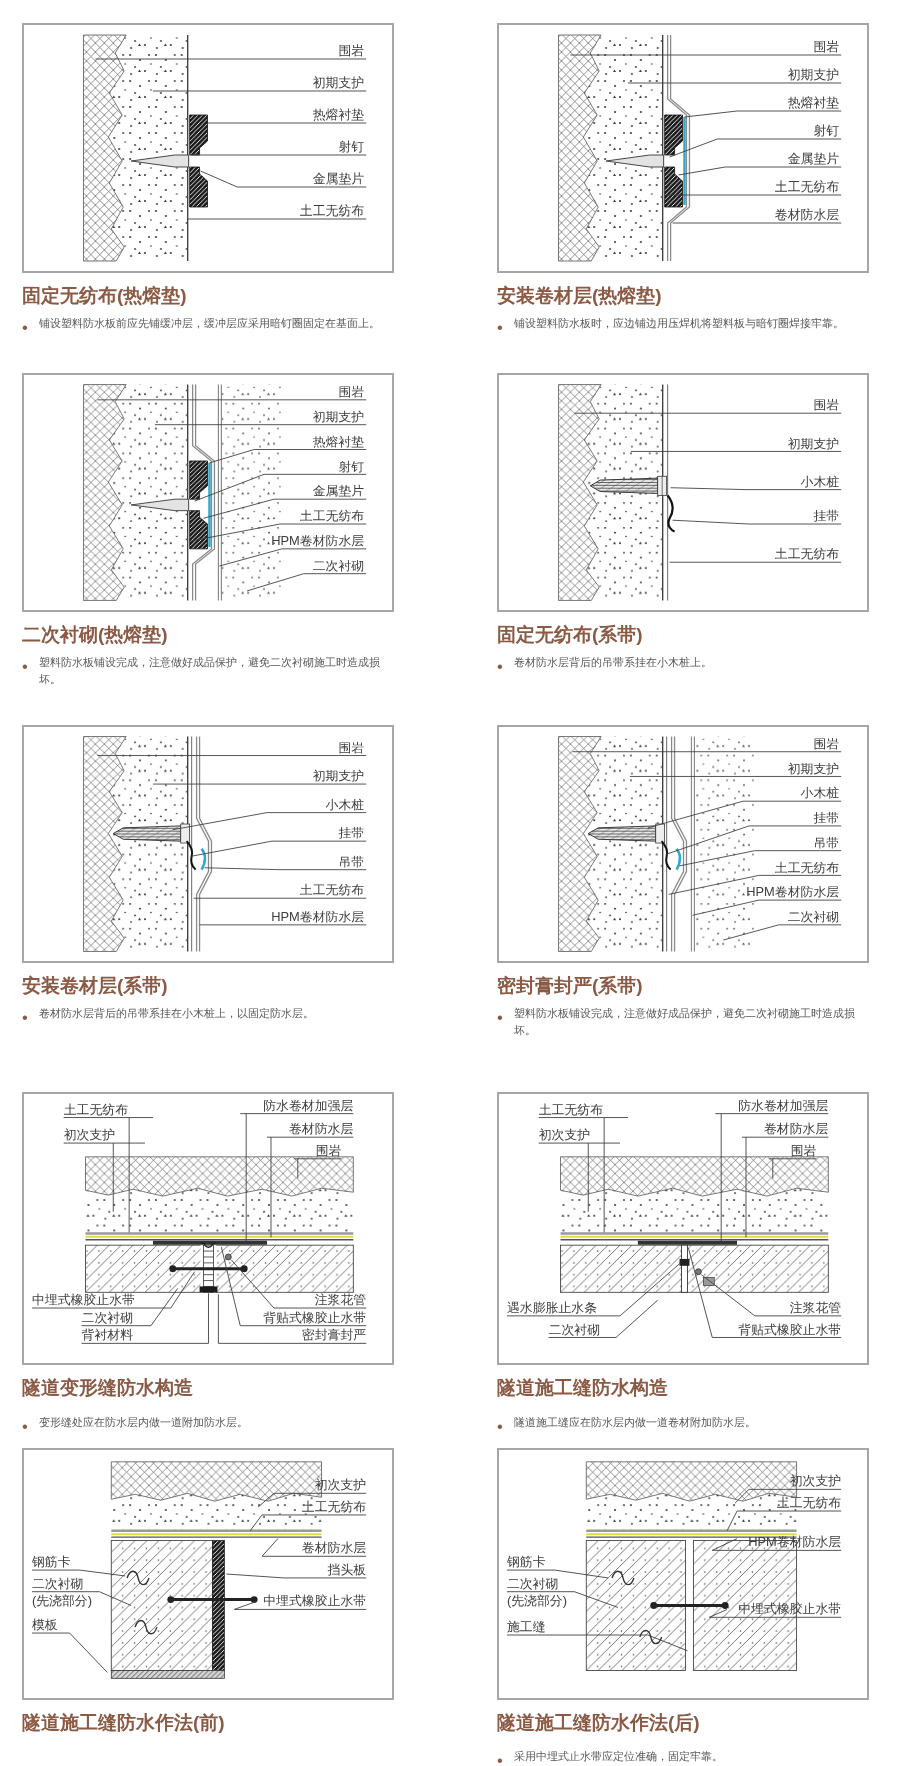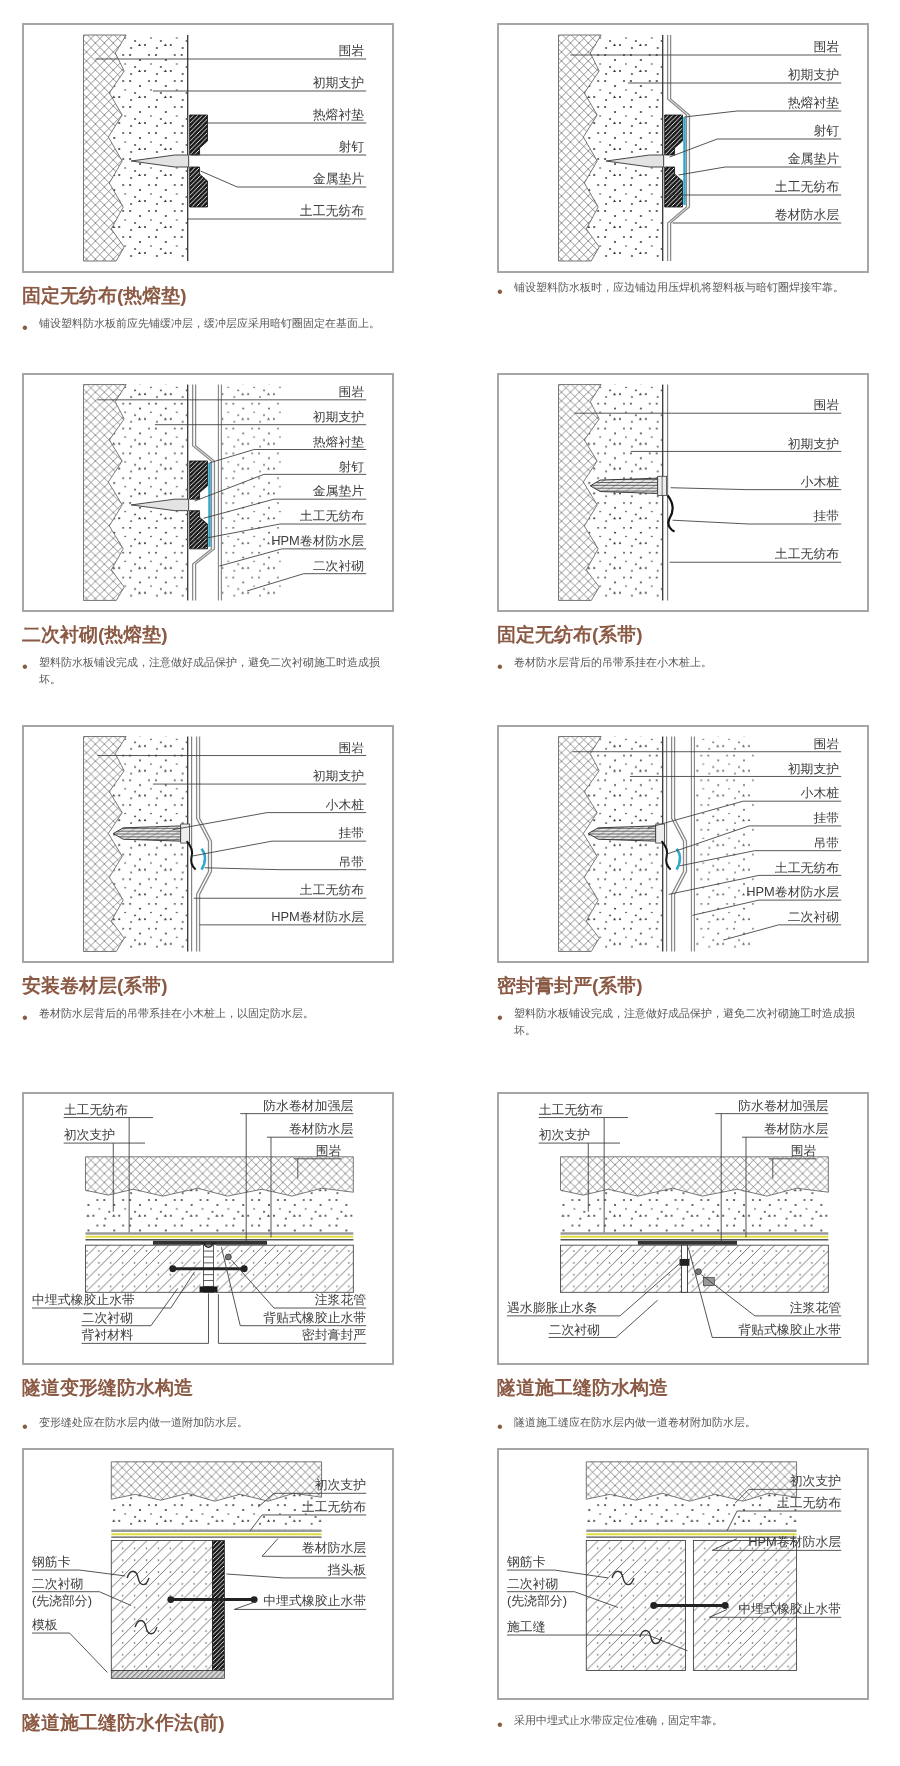--- a/index.html
+++ b/index.html
@@ -134,20 +134,21 @@
           </g>
           <text x="343" y="26" text-anchor="end">围岩</text>
           <text x="343" y="54" text-anchor="end">初期支护</text>
           <text x="343" y="82" text-anchor="end">热熔衬垫</text>
           <text x="343" y="110" text-anchor="end">射钉</text>
           <text x="343" y="138" text-anchor="end">金属垫片</text>
           <text x="343" y="166" text-anchor="end">土工无纺布</text>
           <text x="343" y="194" text-anchor="end">卷材防水层</text>
         </svg>
       </div>
+      <div class="panel-title">安装卷材层(热熔垫)</div>
       <ul class="bullets">
         <li class="bullet">
             <span class="dot">•</span>
             <span class="btxt">铺设塑料防水板时，应边铺边用压焊机将塑料板与暗钉圈焊接牢靠。</span>
           </li>
       </ul>
     </div>
   </div>
 
   <div class="row row-2">
@@ -550,20 +551,21 @@
           <text x="345" y="36" text-anchor="end">初次支护</text>
           <text x="345" y="58" text-anchor="end">土工无纺布</text>
           <text x="345" y="98" text-anchor="end">HPM卷材防水层</text>
           <text x="345" y="166" text-anchor="end">中埋式橡胶止水带</text>
           <text x="8" y="118">钢筋卡</text>
           <text x="8" y="140">二次衬砌</text>
           <text x="8" y="158">(先浇部分)</text>
           <text x="8" y="184">施工缝</text>
         </svg>
       </div>
+      <div class="panel-title">隧道施工缝防水作法(后)</div>
       <ul class="bullets" style="margin-top:12px;">
         <li class="bullet">
             <span class="dot">•</span>
             <span class="btxt">采用中埋式止水带应定位准确，固定牢靠。</span>
           </li>
       </ul>
     </div>
   </div>
 
 </div>

